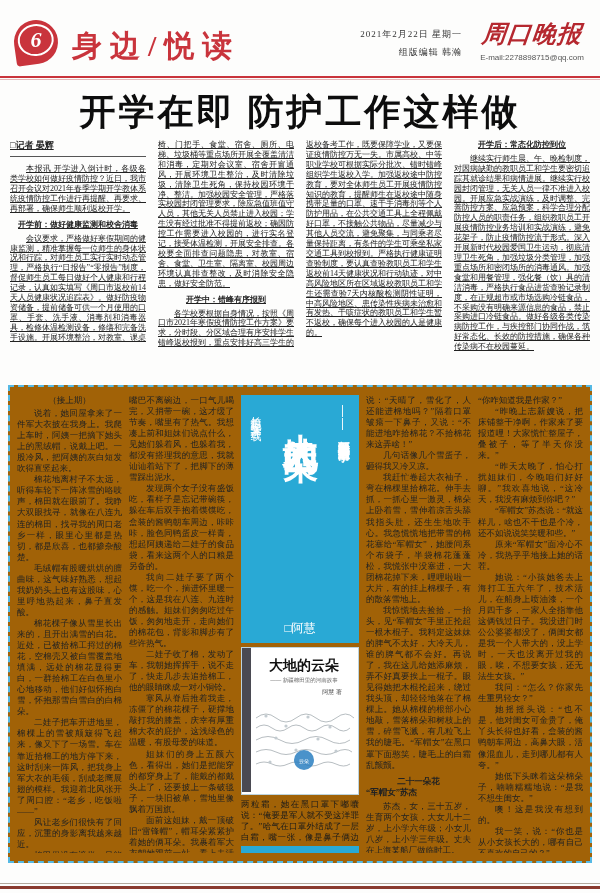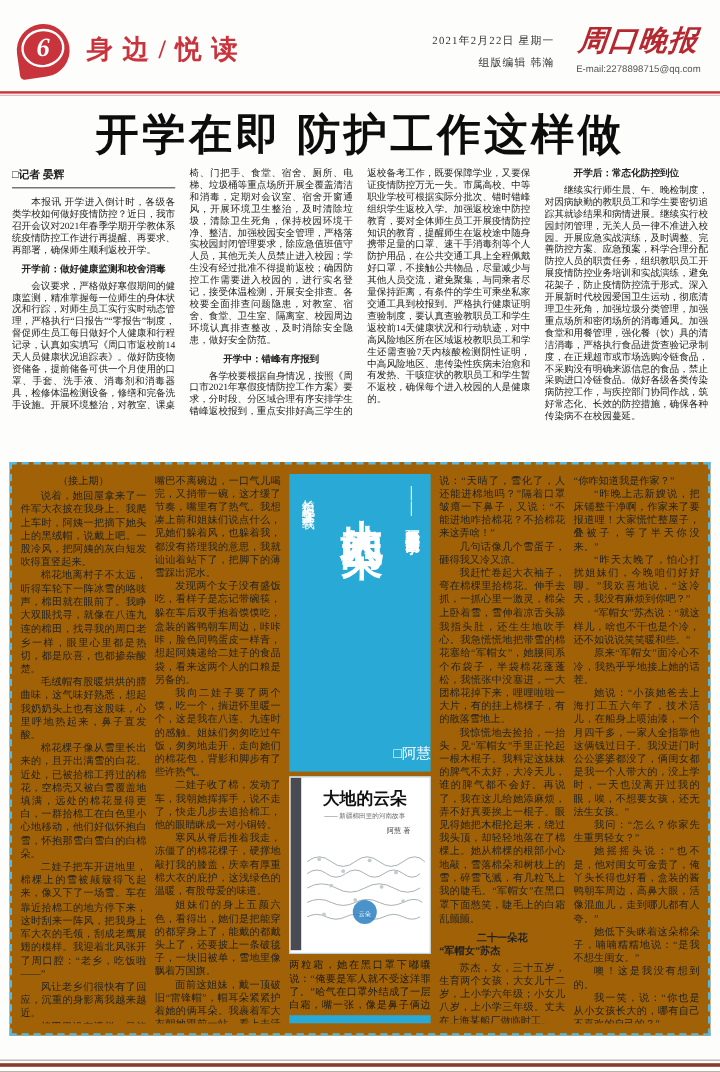--- a/index.html
+++ b/index.html
@@ -5,57 +5,57 @@
   html,body{margin:0;padding:0;background:#9a9a9a;}
   .page{position:relative;width:600px;height:893px;margin:0 auto;background:#fdfdfc;
         font-family:"Liberation Serif",serif;color:#1a1a1a;overflow:hidden;box-sizing:border-box;}
   
   .hdr{position:absolute;top:14px;left:10px;right:8px;height:62px;}
   .pin{position:absolute;left:4px;top:6px;width:44px;height:44px;background:#c9343c;
        border-radius:50% 50% 50% 8%;transform:rotate(-8deg);}
   .pin::after{content:"";position:absolute;inset:4px 4px 8px 4px;border:2px solid #fff;border-radius:50%;}
   .pin span{position:absolute;inset:0;display:flex;align-items:center;justify-content:center;
        color:#fff;font-size:22px;font-style:italic;font-weight:bold;transform:rotate(8deg);padding-bottom:4px;}
-  .secname{position:absolute;left:62px;top:12px;font-size:22px;font-weight:bold;color:#c9343c;
+  .secname{position:absolute;left:62px;top:12px;font-size:30px;font-weight:bold;color:#c9343c;
        letter-spacing:8px;font-family:"Liberation Serif",serif;}
   .hdr-right{position:absolute;right:0;top:14px;text-align:right;}
   .dateline{font-size:9px;color:#333;letter-spacing:1px;}
   .editline{font-size:9px;color:#333;margin-top:5px;letter-spacing:1px;}
   .masthead{position:absolute;right:0;top:4px;width:120px;text-align:center;}
   .masthead .logo{font-size:24px;font-weight:bold;font-style:italic;color:#b5282f;letter-spacing:1px;
        font-family:"Liberation Serif",serif;transform:skewX(-6deg);}
   .masthead .mail{font-size:8px;color:#555;margin-top:3px;font-family:"Liberation Sans",sans-serif;}
   .hdr-rule{position:absolute;top:76px;left:0;width:100%;height:2px;background:#c9343c;}
   .hdr-rule2{position:absolute;top:79px;left:0;width:100%;height:1px;background:#e5b9b9;}
   
   .headline{position:absolute;top:88px;left:0;width:100%;text-align:center;font-size:36px;
        font-weight:bold;letter-spacing:3px;color:#0d0d0d;font-family:"Liberation Serif",serif;}
   .article{position:absolute;top:140px;left:10px;width:580px;height:232px;overflow:hidden;
        column-count:4;column-gap:12px;font-size:8px;line-height:1.24;text-align:justify;color:#222;}
-  .article p{margin:0;text-indent:2em;}
+  .article p{margin:0;text-indent:2em;text-decoration:underline;}
   .article .byline{text-indent:0;font-weight:bold;font-size:9px;border-bottom:1px solid #555;
        padding-bottom:5px;margin-bottom:7px;}
   .article .subhead{text-indent:0;text-align:center;font-weight:bold;margin:6px 0 4px 0;}
   .article .lead{margin-bottom:6px;}
   
   .panel{position:absolute;top:385px;left:8px;width:584px;height:478px;background:#a16207;
        border:2px dashed #55b9e4;box-sizing:border-box;display:flex;gap:7px;padding:8px 7px;}
   .pcol{flex:1 1 0;font-size:8.5px;line-height:1.3;text-align:justify;color:#222;overflow:hidden;}
   .pcol p{margin:0;text-indent:2em;}
   .pcol p.noind{text-indent:0;}
   .contlabel{text-align:center;text-indent:0 !important;margin-bottom:2px !important;}
   .chap{ text-align:center;text-indent:0 !important;font-weight:bold;margin-top:5px !important;}
   .chapsub{text-indent:0 !important;font-weight:bold;margin-bottom:3px !important;}
   .midcol{flex:0 0 118px;display:flex;flex-direction:column;overflow:hidden;}
   .titleblock{position:relative;height:248px;background:#29a9d5;color:#fff;flex:0 0 auto;}
   .tb-series{position:absolute;left:7px;top:12px;writing-mode:vertical-rl;font-size:11px;letter-spacing:2px;}
   .tb-main{position:absolute;left:50%;top:10px;transform:translateX(-50%);writing-mode:vertical-rl;
        font-size:35px;font-weight:bold;letter-spacing:4px;font-family:"Liberation Sans",sans-serif;}
   .tb-sub{position:absolute;right:7px;top:10px;writing-mode:vertical-rl;font-size:12px;font-weight:bold;letter-spacing:1px;}
-  .tb-author{position:absolute;bottom:6px;width:100%;text-align:right;font-size:12px;}
+  .tb-author{position:absolute;bottom:6px;width:100%;text-align:center;font-size:12px;}
   .cover{flex:0 0 auto;margin-top:4px;height:146px;background:#fff;border:1px solid #bcd3de;position:relative;}
   .midtext{flex:1 1 auto;margin-top:4px;font-size:8.5px;line-height:1.3;text-align:justify;overflow:hidden;}
   .midtext p{margin:0;text-indent:2em;}
   .midtext p.noind{text-indent:0;}
   .midbar{flex:0 0 7px;background:#29a9d5;margin-top:3px;}
   
   .foot1{position:absolute;left:0;bottom:9px;width:100%;height:1px;background:#b3a89d;}
   .foot2{position:absolute;left:0;bottom:4px;width:100%;height:3px;background:#8a3a2e;}
 </style>
 </head>

